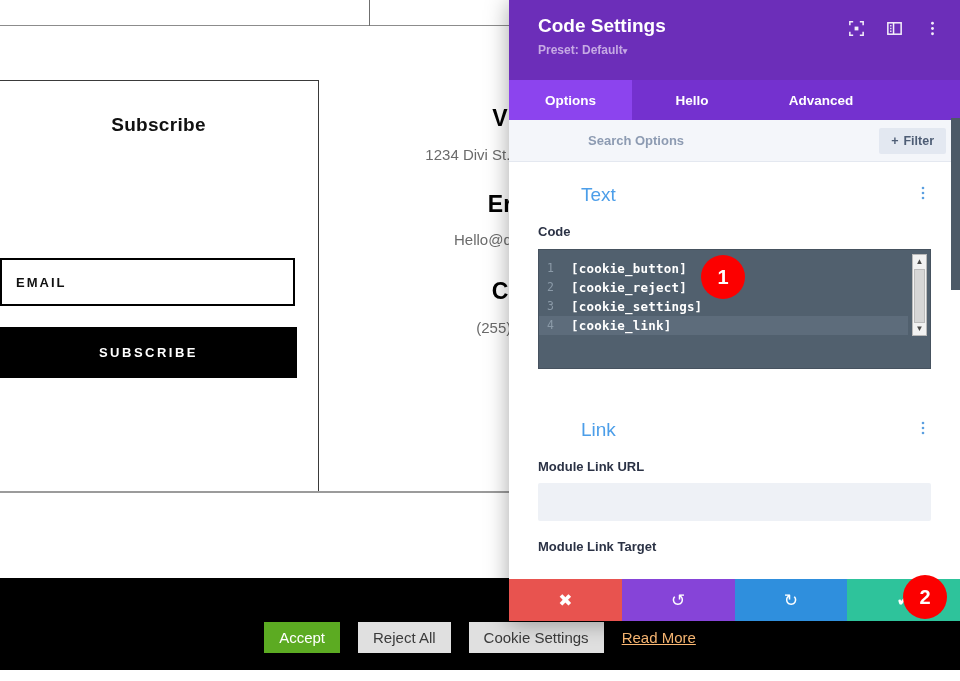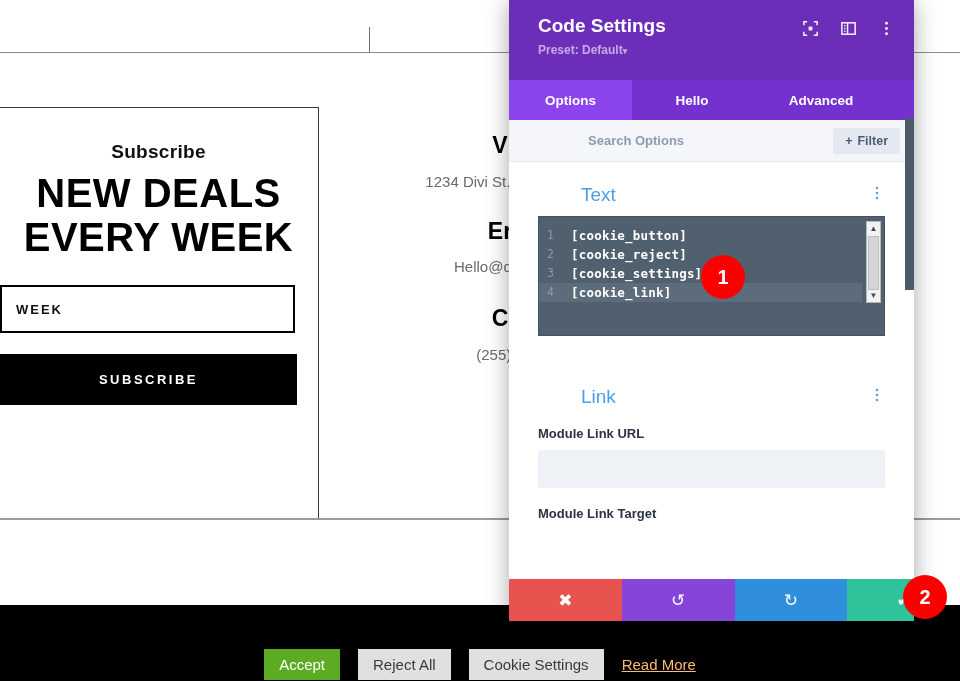--- a/index.html
+++ b/index.html
@@ -12,21 +12,21 @@
     -webkit-font-smoothing: antialiased;
   }
   #root {
     position: relative;
     width: 960px; height: 681px;
     overflow: hidden;
     background: #ffffff;
   }
 
   
-  .page-layer { position: absolute; inset: 0; background: #fff; margin-top: 27px; }
+  .page-layer { position: absolute; inset: 0; background: #fff; }
 
   .grid-line-h1 { position: absolute; left: 0; top: 25px; width: 960px; height: 1px; background: #8c8c8c; }
   .grid-line-v1 { position: absolute; left: 369px; top: 0px;  width: 1px; height: 26px; background: #6f6f6f; }
   .grid-line-v2 { position: absolute; left: 318px; top: 80px; width: 1px; height: 412px; background: #3a3a3a; }
   .grid-line-h2 { position: absolute; left: 0; top: 491px; width: 960px; height: 2px; background: #9b9b9b; }
   .grid-line-h3 { position: absolute; left: 0; top: 80px; width: 318px; height: 1px; background: #3a3a3a; }
 
   
   .subscribe-box {
     position: absolute; left: 0px; top: 81px;
@@ -129,21 +129,21 @@
   .ck-grey   { background: #e0e0e0; color: #3a3a3a; margin-right: 10px; }
   .ck-link {
     font-size: 15px; color: #fdba74;
     text-decoration: underline;
     cursor: pointer;
   }
 
   
   .modal {
     position: absolute; left: 509px; top: 0px;
-    width: 405px; height: 621px;
+    width: 451px; height: 621px;
     background: #ffffff;
     box-shadow: 0 2px 22px rgba(0,0,0,0.35);
     overflow: hidden;
     z-index: 40;
   }
   .modal-header {
     position: relative;
     height: 80px;
     background: #6c2eb9;
     padding: 14px 20px 0 29px;
@@ -339,27 +339,25 @@
   <div class="page-layer">
 
     <div class="grid-line-h1"></div>
     <div class="grid-line-v1"></div>
     <div class="grid-line-h3"></div>
     <div class="grid-line-v2"></div>
     <div class="grid-line-h2"></div>
 
     <div class="subscribe-box">
       <div class="sub-eyebrow">Subscribe</div>
-      <div class="sub-headline">NEW DEALS
-EVERY WEEK</div>
 
       <div class="sub-field-wrap">
         <div class="sub-field-shadow"></div>
         <div class="sub-field">
-          <span>WEEK</span>
+          <span>EMAIL</span>
         </div>
       </div>
 
       <div class="sub-button">
         <span>SUBSCRIBE</span>
       </div>
     </div>
 
     <div class="contact-col">
       <h3 class="contact-h ct1">V</h3>
@@ -435,20 +433,21 @@
           <span class="section-title">Text</span>
           <span class="kebab-blue">
             <svg width="16" height="16" viewBox="0 0 16 16" fill="#5b9fe0">
               <circle cx="8" cy="3" r="1.3"></circle>
                 <circle cx="8" cy="8" r="1.3"></circle>
                 <circle cx="8" cy="13" r="1.3"></circle>
             </svg>
           </span>
         </div>
 
+        <div class="field-label">Code</div>
 
         <div class="code-editor">
           <div class="code-lines">
             <div class="code-line">
               <span class="line-no">1</span>
               <span class="line-txt">[cookie_button]</span>
             </div>
             <div class="code-line">
               <span class="line-no">2</span>
               <span class="line-txt">[cookie_reject]</span>

